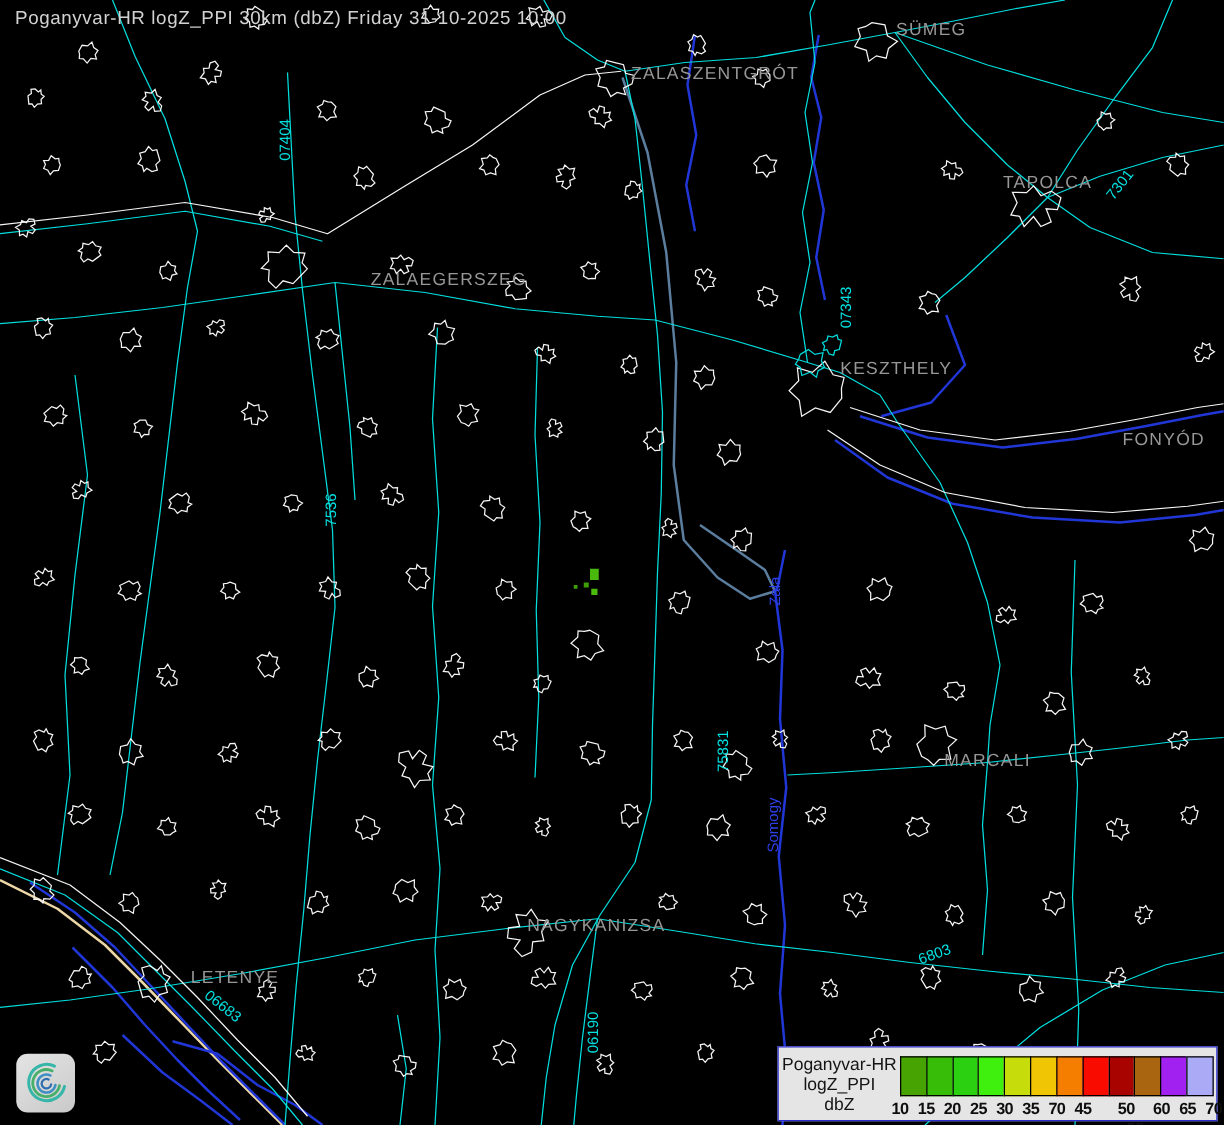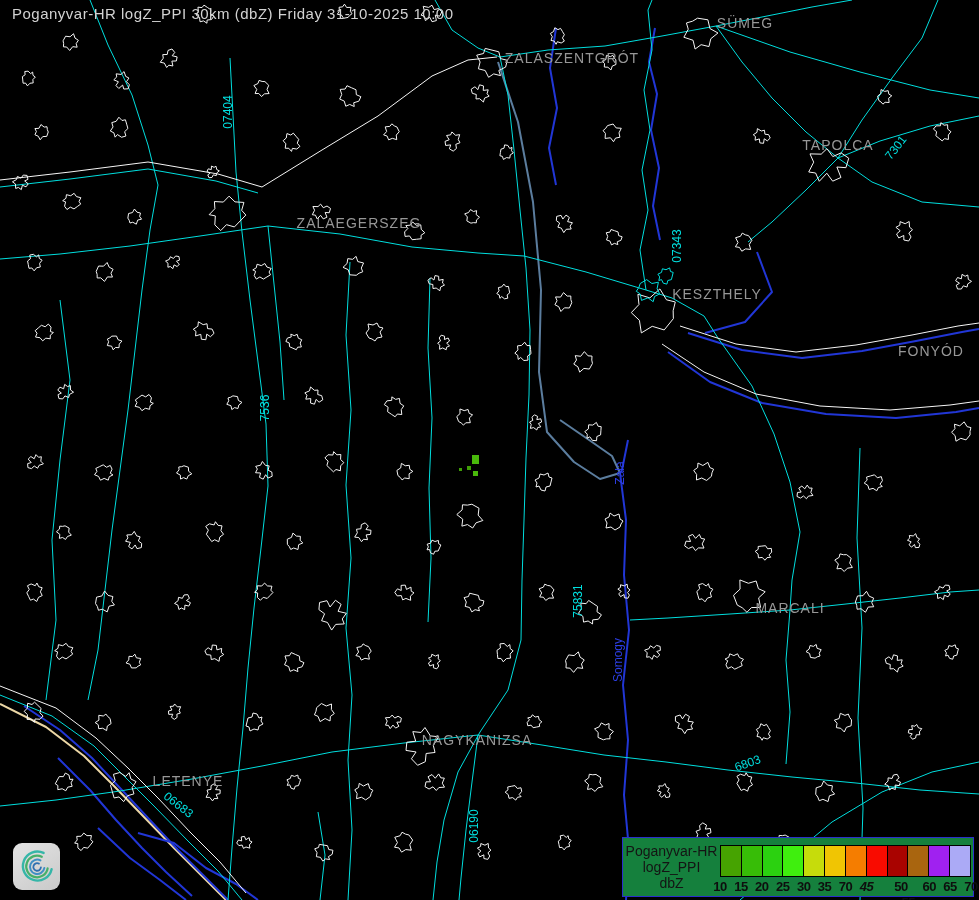--- a/index.html
+++ b/index.html
@@ -3,21 +3,21 @@
 <meta charset="utf-8">
 <style>
   html,body{margin:0;padding:0;background:#000;}
   body{width:979px;height:900px;overflow:hidden;position:relative;
        font-family:"Liberation Sans",sans-serif;}
   #radar-map{position:absolute;left:0;top:0;}
   svg text{font-family:"Liberation Sans",sans-serif;}
 
   
   #legend{position:absolute;left:622px;top:837px;width:352px;height:60px;
-          background:#15803d;border:1px solid #2a2ecc;box-sizing:border-box;
+          background:#e5e5e5;border:1px solid #2a2ecc;box-sizing:border-box;
           display:flex;align-items:stretch;}
   #legend-left{width:97px;display:flex;flex-direction:column;justify-content:center;
                align-items:center;color:#141414;font-size:14px;line-height:16px;}
   #legend-right{position:relative;flex:1;}
   #swatches{position:absolute;left:0;top:7px;height:32px;width:251px;display:flex;}
   .swatch{flex:1;border:1px solid #000;border-right-width:0;box-sizing:border-box;}
   .swatch:last-child{border-right-width:1px;}
   #ticks{position:absolute;left:0;top:41px;height:17px;width:251px;}
   .tick{position:absolute;top:0;transform:translateX(-50%);color:#0e0e0e;
         font-size:13px;font-weight:bold;letter-spacing:-0.5px;}
@@ -283,21 +283,21 @@
         <div class="swatch" style="background: rgb(171, 170, 246);"></div>
       </div>
     <div id="ticks">
         <span class="tick" style="left: 0px;">10</span>
         <span class="tick" style="left: 20.9167px;">15</span>
         <span class="tick" style="left: 41.8333px;">20</span>
         <span class="tick" style="left: 62.75px;">25</span>
         <span class="tick" style="left: 83.6667px;">30</span>
         <span class="tick" style="left: 104.583px;">35</span>
         <span class="tick" style="left: 125.5px;">70</span>
-        <span class="tick" style="left: 146.417px; font-style: italic;">45</span>
+        <span class="tick" style="left: 146.417px;">45</span>
         <span class="tick" style="left: 181px;">50</span>
         <span class="tick" style="left: 188.25px; margin-top: 16px;">55</span>
         <span class="tick" style="left: 209.167px;">60</span>
         <span class="tick" style="left: 230.083px;">65</span>
         <span class="tick" style="left: 251px;">70</span>
       </div>
   </div>
 </div>
 
 <div id="logo">

